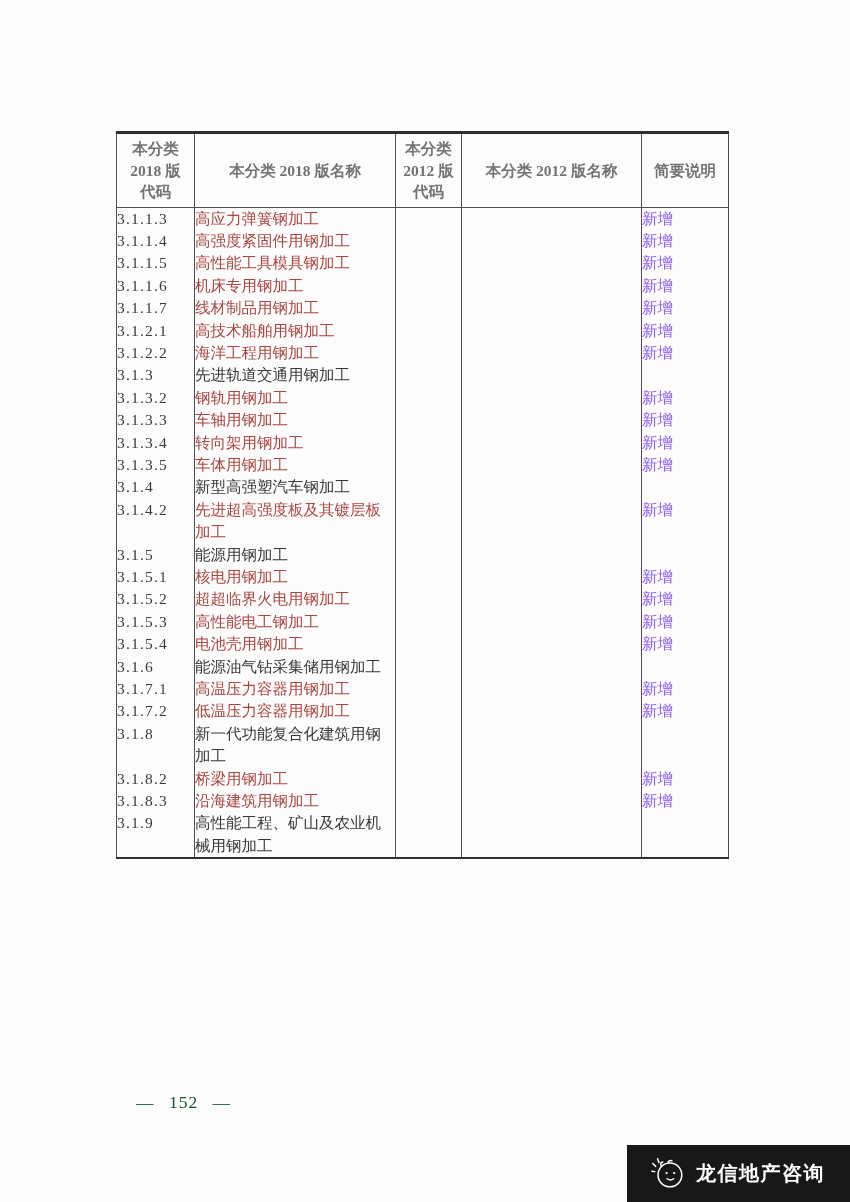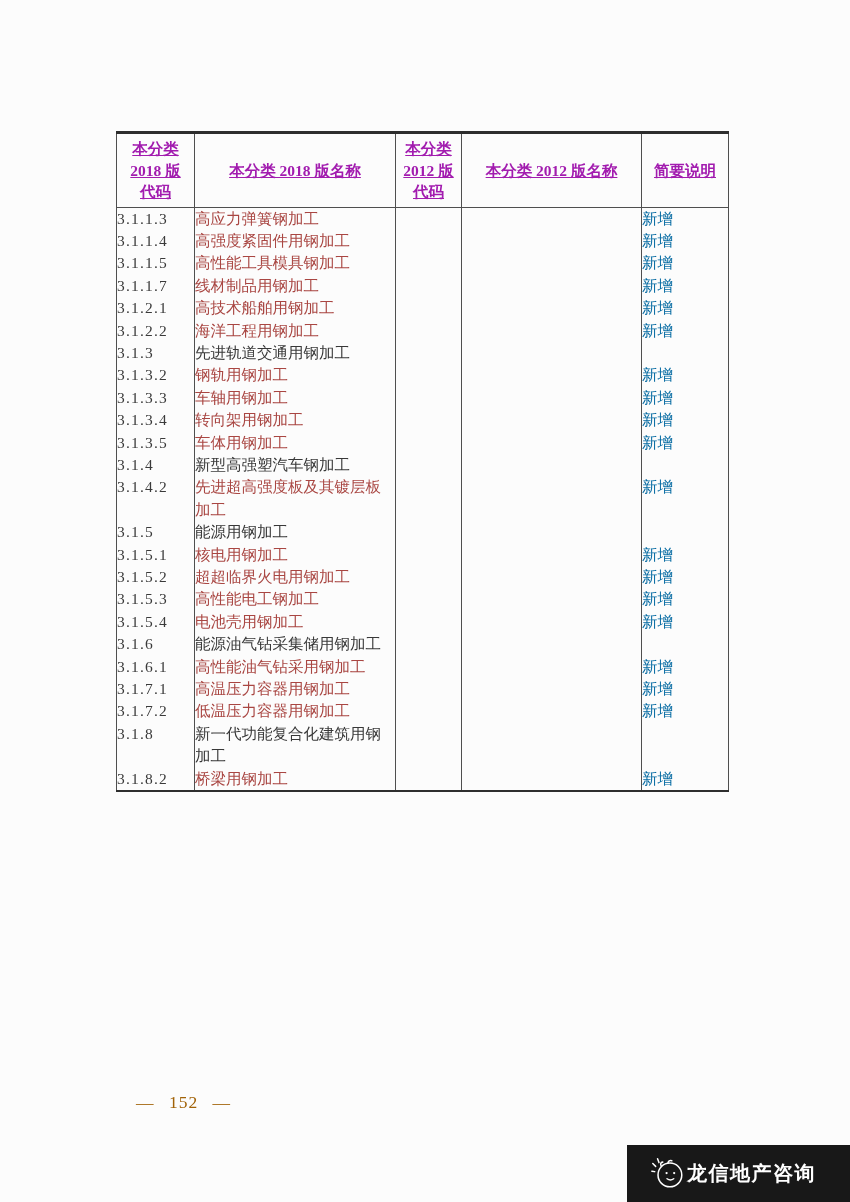--- a/index.html
+++ b/index.html
@@ -28,62 +28,62 @@
   .cls-table thead th {
     border-bottom:1px solid var(--border,#4f4f4f);
     font-weight:bold;
     font-size:15.5px;
     line-height:21.5px;
     text-align:center;
     vertical-align:middle;
     white-space:pre-line;
     padding:4px 2px;
     height:64px;
-    color:#a21caf;
-    text-decoration:underline;
+    color:#737373;
   }
   .cls-table td {
     font-size:15.5px;
     line-height:22.4px;
     vertical-align:top;
     padding:0;
     word-break:break-all;
   }
   .col-code  { padding:0 2px 0 7px; font-size:14.5px; letter-spacing:1.2px; color:#3a3a3a; }
   .col-name  { padding:0 12px 0 8px; color:#383838;margin-top:21px; }
   .col-name.red { color:var(--red,#a94642); }
   .col-code2012 { padding:0 2px 0 6px; }
   .col-name2012 { padding:0 8px; }
-  .col-note  { padding:0 4px 0 9px; color:#0369a1; }
+  .col-note  { padding:0 4px 0 9px; color:#8b5cf6; }
 
   
   .page-number {
     position:absolute; left:136px; top:1092px;
     font-size:17.5px;
     letter-spacing:1px;
     word-spacing:9px;
-    color:#a16207;
+    color:#14532d;
   }
 
   
   .watermark {
     position:absolute; right:0; bottom:0;
     width:223px; height:57px;
     background:var(--wm-bg,#181818);
     color:var(--wm-fg,#ffffff);
     display:flex; align-items:center;
     box-sizing:border-box;
     padding-left:22px;
     font-family:"Liberation Sans","DejaVu Sans",sans-serif;
   }
   .wm-logo { flex:0 0 auto; }
   .wm-text {
     font-size:20px;
     font-weight:bold;
     letter-spacing:1.5px;
+    margin-left:9px;
     white-space:nowrap;
   }
 </style>
 </head>
 <body>
 
 <div class="page">
 
   <table class="cls-table">
     <colgroup>
@@ -122,20 +122,27 @@
     <td class="col-note">新增</td>
   </tr>
         <tr>
     <td class="col-code">3.1.1.5</td>
     <td class="col-name red">高性能工具模具钢加工</td>
     <td class="col-code2012"></td>
     <td class="col-name2012"></td>
     <td class="col-note">新增</td>
   </tr>
         <tr>
+    <td class="col-code">3.1.1.6</td>
+    <td class="col-name red">机床专用钢加工</td>
+    <td class="col-code2012"></td>
+    <td class="col-name2012"></td>
+    <td class="col-note">新增</td>
+  </tr>
+        <tr>
     <td class="col-code">3.1.1.7</td>
     <td class="col-name red">线材制品用钢加工</td>
     <td class="col-code2012"></td>
     <td class="col-name2012"></td>
     <td class="col-note">新增</td>
   </tr>
         <tr>
     <td class="col-code">3.1.2.1</td>
     <td class="col-name red">高技术船舶用钢加工</td>
     <td class="col-code2012"></td>
@@ -234,27 +241,20 @@
     <td class="col-note">新增</td>
   </tr>
         <tr>
     <td class="col-code">3.1.6</td>
     <td class="col-name">能源油气钻采集储用钢加工</td>
     <td class="col-code2012"></td>
     <td class="col-name2012"></td>
     <td class="col-note"></td>
   </tr>
         <tr>
-    <td class="col-code">3.1.6.1</td>
-    <td class="col-name red">高性能油气钻采用钢加工</td>
-    <td class="col-code2012"></td>
-    <td class="col-name2012"></td>
-    <td class="col-note">新增</td>
-  </tr>
-        <tr>
     <td class="col-code">3.1.7.1</td>
     <td class="col-name red">高温压力容器用钢加工</td>
     <td class="col-code2012"></td>
     <td class="col-name2012"></td>
     <td class="col-note">新增</td>
   </tr>
         <tr>
     <td class="col-code">3.1.7.2</td>
     <td class="col-name red">低温压力容器用钢加工</td>
     <td class="col-code2012"></td>
@@ -267,20 +267,34 @@
     <td class="col-code2012"></td>
     <td class="col-name2012"></td>
     <td class="col-note"></td>
   </tr>
         <tr>
     <td class="col-code">3.1.8.2</td>
     <td class="col-name red">桥梁用钢加工</td>
     <td class="col-code2012"></td>
     <td class="col-name2012"></td>
     <td class="col-note">新增</td>
+  </tr>
+        <tr>
+    <td class="col-code">3.1.8.3</td>
+    <td class="col-name red">沿海建筑用钢加工</td>
+    <td class="col-code2012"></td>
+    <td class="col-name2012"></td>
+    <td class="col-note">新增</td>
+  </tr>
+        <tr>
+    <td class="col-code">3.1.9</td>
+    <td class="col-name">高性能工程、矿山及农业机械用钢加工</td>
+    <td class="col-code2012"></td>
+    <td class="col-name2012"></td>
+    <td class="col-note"></td>
   </tr>
       </tbody>
   </table>
 
   <div class="page-number">— 152 —</div>
 
   <div class="watermark">
     <svg class="wm-logo" width="38" height="38" viewBox="0 0 40 40" fill="none" stroke="#ffffff" stroke-width="1.6" stroke-linecap="round">
 
       <path d="M4 9 L7 12"></path>

